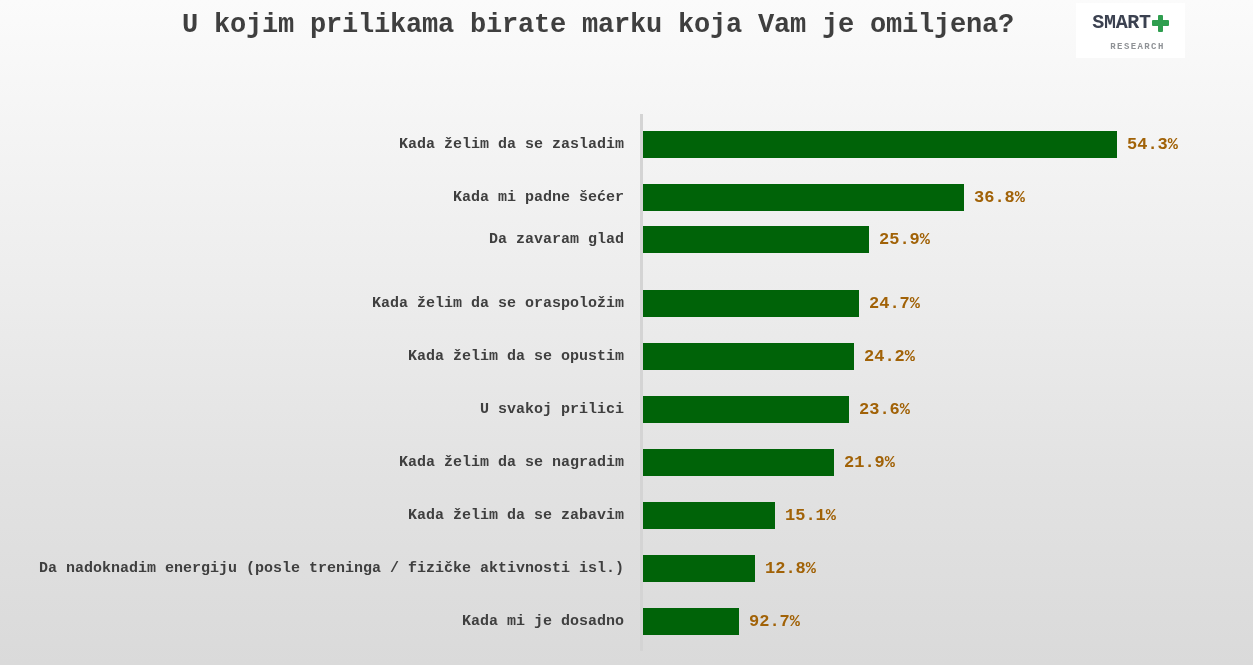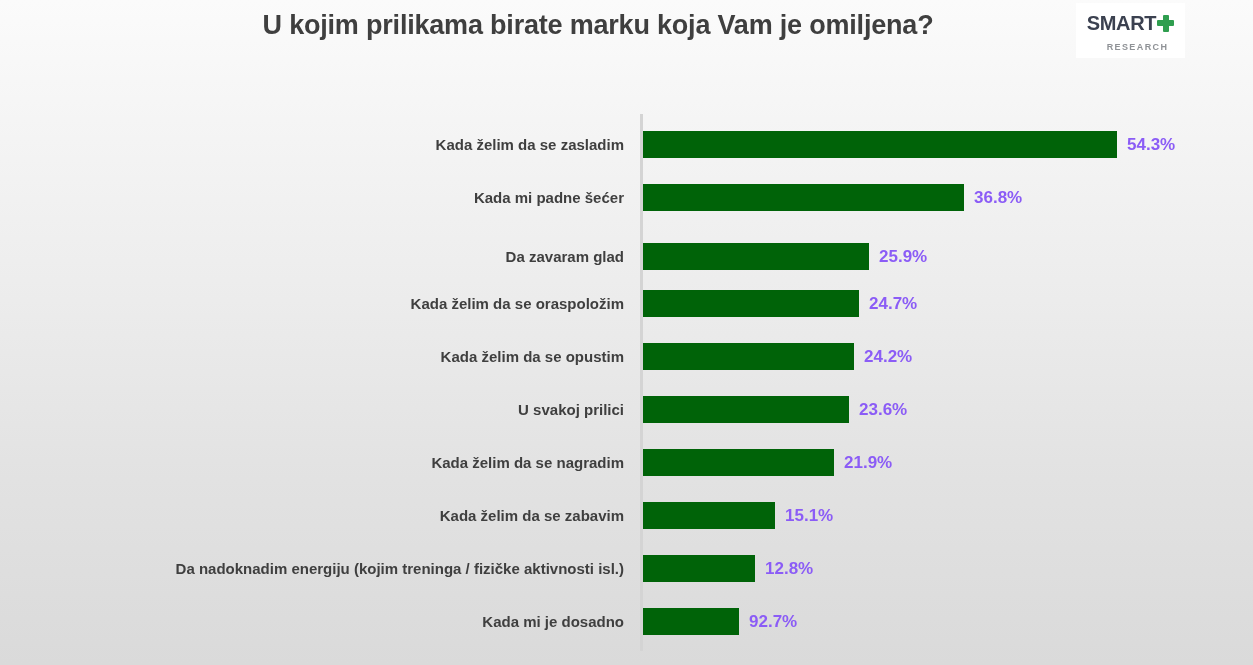--- a/index.html
+++ b/index.html
@@ -11,20 +11,21 @@
     height: 665px;
     overflow: hidden;
     font-family: "Liberation Sans", sans-serif;
     background: linear-gradient(to bottom, #fbfbfb 0%, #f5f5f5 18%, #ececec 45%, #e2e2e2 72%, #dadada 100%);
   }
 
   #canvas {
     position: relative;
     width: 1253px;
     height: 665px;
+    font-family: Liberation Mono, monospace;
   }
 
   
   #chart-title {
     position: absolute;
     left: 0;
     top: 10px;
     width: 1196px;
     text-align: center;
     font-size: 27px;
@@ -133,21 +134,21 @@
     left: 643px;
     top: 0;
     height: 27px;
     background: #006308;
   }
 
   .val-label {
     position: absolute;
     font-size: 17px;
     font-weight: bold;
-    color: #8b5cf6;
+    color: #a16207;
     white-space: nowrap;
     line-height: 27px;
   }
 </style>
 </head>
 <body>
 
 <div id="canvas">
 
   <div id="chart-title">U kojim prilikama birate marku koja Vam je omiljena?</div>
@@ -166,21 +167,21 @@
       <div class="bar-row" style="top: 131px;">
         <div class="cat-label">Kada želim da se zasladim</div>
         <div class="bar" style="width: 474px; background: rgb(0, 99, 8);"></div>
         <div class="val-label" style="left: 1127px;">54.3%</div>
       </div>
       <div class="bar-row" style="top: 184px;">
         <div class="cat-label">Kada mi padne šećer</div>
         <div class="bar" style="width: 321px; background: rgb(0, 99, 8);"></div>
         <div class="val-label" style="left: 974px;">36.8%</div>
       </div>
-      <div class="bar-row" style="top: 243px;">
+      <div class="bar-row" style="top: 226px;">
         <div class="cat-label">Da zavaram glad</div>
         <div class="bar" style="width: 226px; background: rgb(0, 99, 8);"></div>
         <div class="val-label" style="left: 879px;">25.9%</div>
       </div>
       <div class="bar-row" style="top: 290px;">
         <div class="cat-label">Kada želim da se oraspoložim</div>
         <div class="bar" style="width: 216px; background: rgb(0, 99, 8);"></div>
         <div class="val-label" style="left: 869px;">24.7%</div>
       </div>
       <div class="bar-row" style="top: 343px;">
@@ -197,21 +198,21 @@
         <div class="cat-label">Kada želim da se nagradim</div>
         <div class="bar" style="width: 191px; background: rgb(0, 99, 8);"></div>
         <div class="val-label" style="left: 844px;">21.9%</div>
       </div>
       <div class="bar-row" style="top: 502px;">
         <div class="cat-label">Kada želim da se zabavim</div>
         <div class="bar" style="width: 132px; background: rgb(0, 99, 8);"></div>
         <div class="val-label" style="left: 785px;">15.1%</div>
       </div>
       <div class="bar-row" style="top: 555px;">
-        <div class="cat-label">Da nadoknadim energiju (kojim treninga / fizičke aktivnosti isl.)</div>
+        <div class="cat-label">Da nadoknadim energiju (posle treninga / fizičke aktivnosti isl.)</div>
         <div class="bar" style="width: 112px; background: rgb(0, 99, 8);"></div>
         <div class="val-label" style="left: 765px;">12.8%</div>
       </div>
       <div class="bar-row" style="top: 608px;">
         <div class="cat-label">Kada mi je dosadno</div>
         <div class="bar" style="width: 96px; background: rgb(0, 99, 8);"></div>
         <div class="val-label" style="left: 749px;">92.7%</div>
       </div>
     </div>
 

